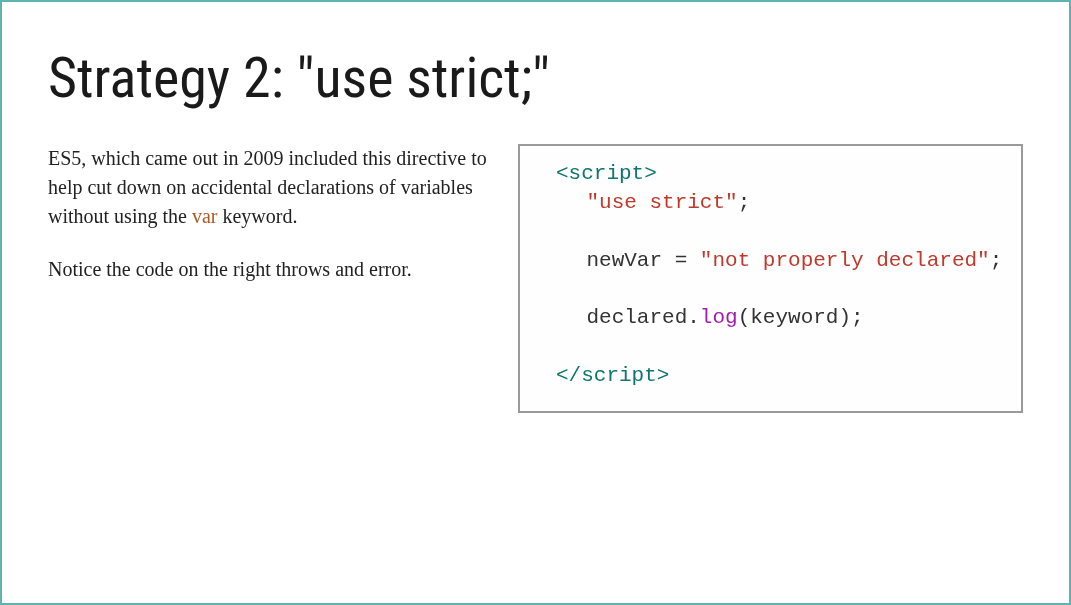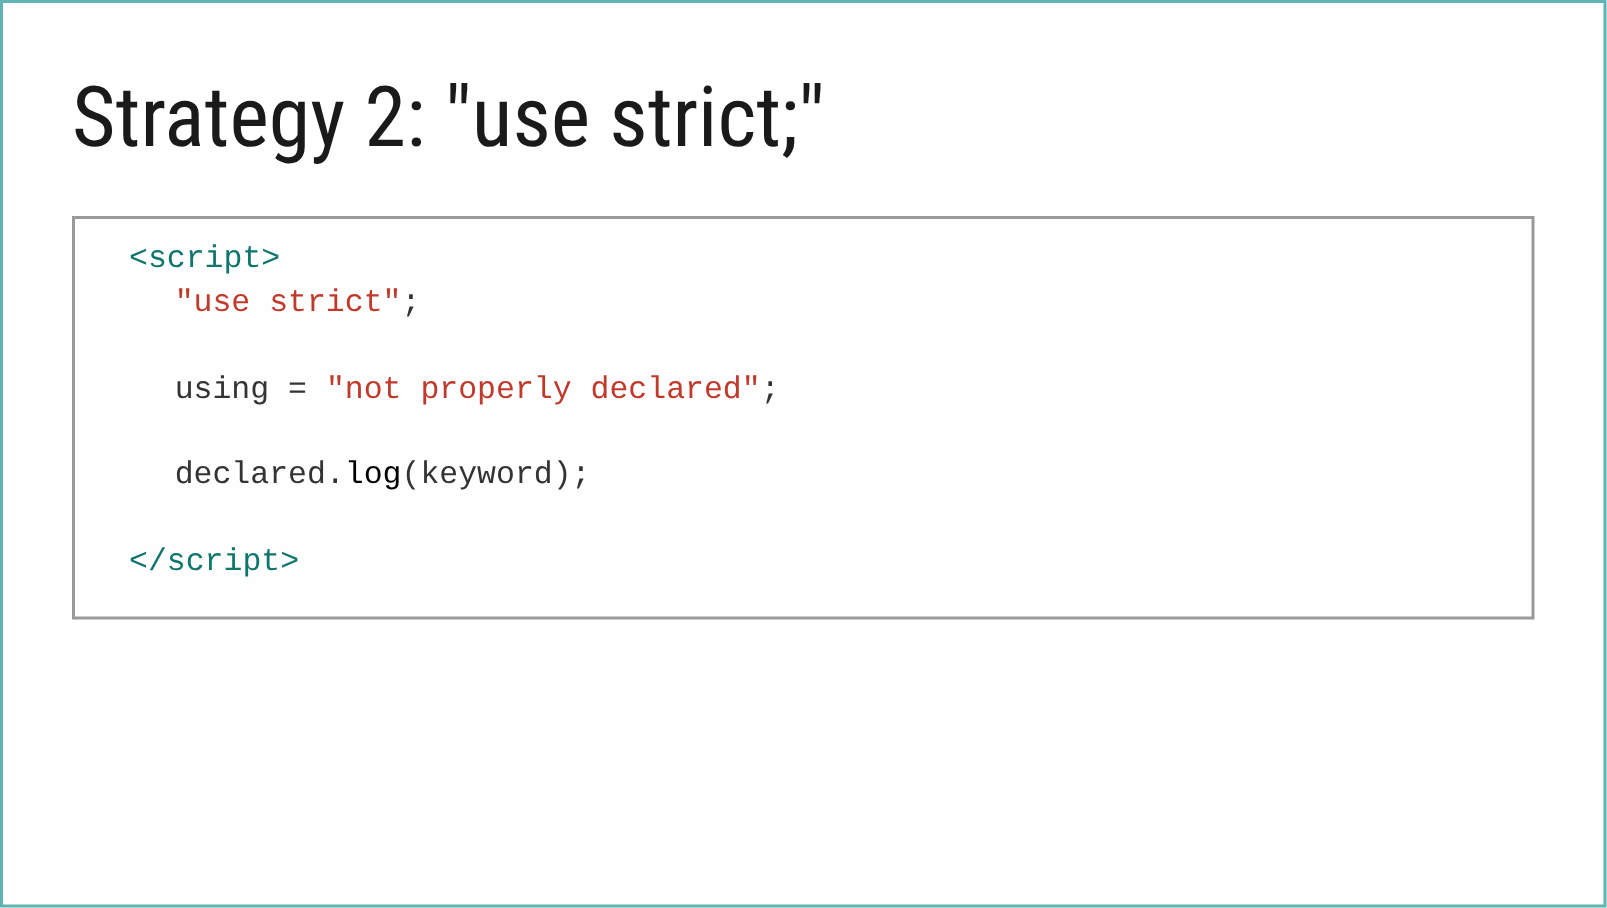--- a/index.html
+++ b/index.html
@@ -47,32 +47,38 @@
     font-family: "Menlo", "Consolas", "Courier New", monospace;
     font-size: 21px;
     line-height: 1.38;
     white-space: pre;
     color: #333;
     overflow: hidden;
   }
   .tok-tag   { color: #0f766e; margin-left: 20px; }
   .tok-str   { color: #c0392b; }
   .tok-plain { color: #333333; }
-  .tok-fn    { color: #000000; }
+  .tok-fn    { color: #a21caf; }
 </style>
 </head>
 <body>
 
 <h1 class="title">Strategy 2: "use strict;"</h1>
 
 <div class="content">
 
+  <div class="prose">
+    <p>
+      <span>ES5, which came out in 2009 included this directive to help cut down on accidental declarations of variables without using the </span><span class="kw-var">var</span><span> keyword.</span>
+    </p>
+    <p>Notice the code on the right throws and error.</p>
+  </div>
 
   <div class="code-box"><span class="tok-tag">&lt;script&gt;</span>
     <span class="tok-str">"use strict"</span><span class="tok-plain">;</span>
 
-    <span class="tok-plain">using = </span><span class="tok-str">"not properly declared"</span><span class="tok-plain">;</span>
+    <span class="tok-plain">newVar = </span><span class="tok-str">"not properly declared"</span><span class="tok-plain">;</span>
 
     <span class="tok-plain">declared.</span><span class="tok-fn">log</span><span class="tok-plain">(keyword);</span>
 
 <span class="tok-tag"><span>&lt;/scr</span><span>ipt&gt;</span></span></div>
 
 </div>
 
 </body></html>

